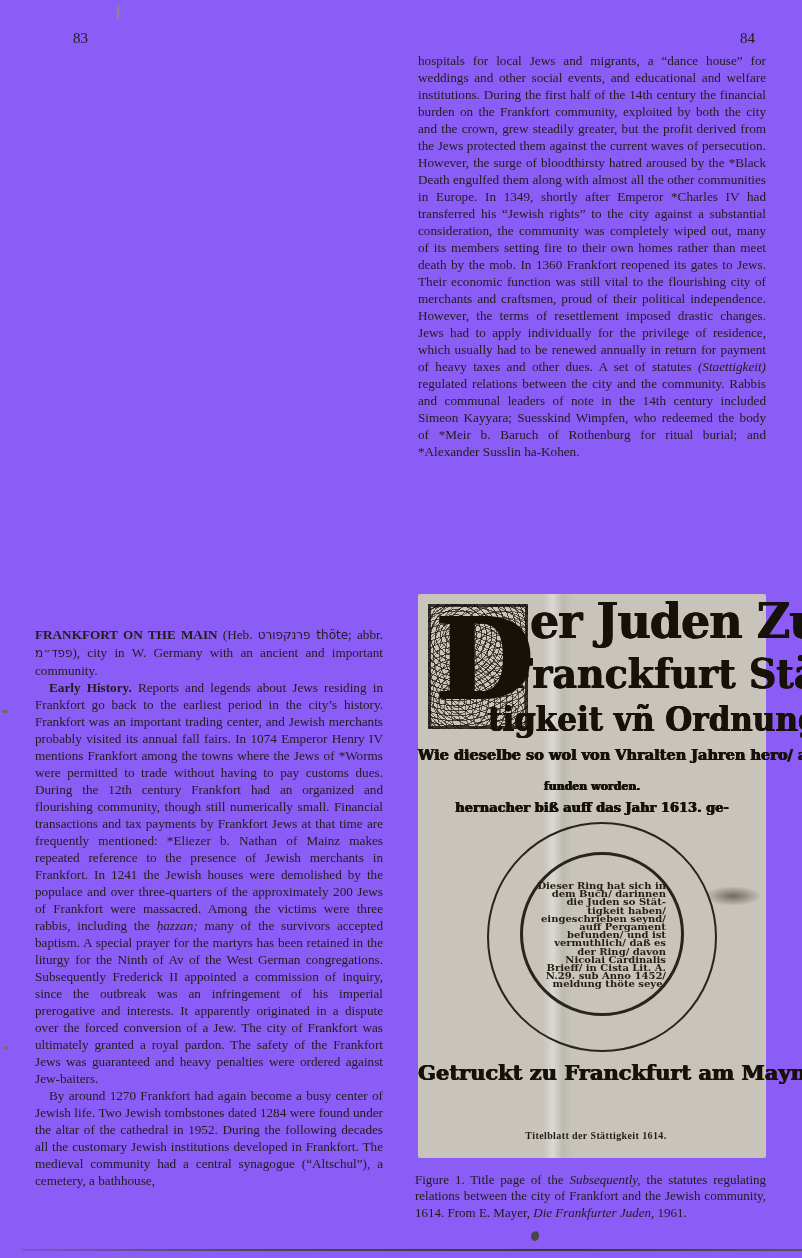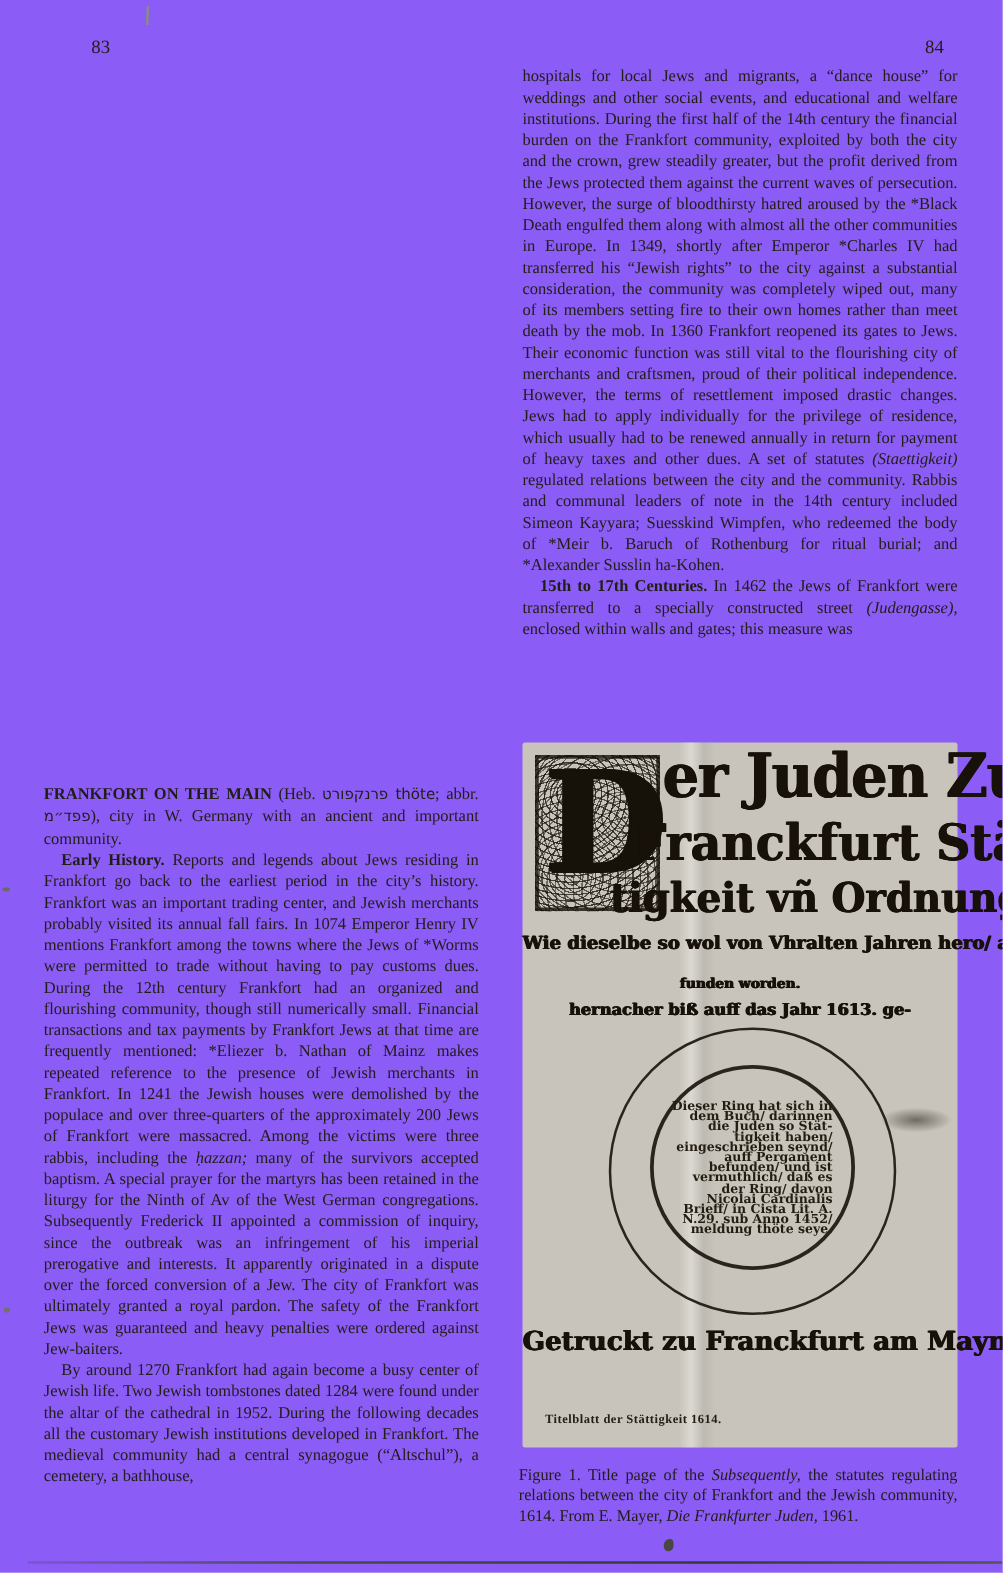--- a/index.html
+++ b/index.html
@@ -83,21 +83,21 @@
   .seal-text{
     position:absolute;left:116px;top:288px;width:132px;
     font-size:10px;line-height:8.2px;text-align:right;
     font-family:"DejaVu Serif",serif;font-weight:bold;color:#241d12;
   }
   .imprint{position:absolute;left:0;width:100%;text-align:center;}
   .imp1{top:466px;font-size:21px;}
   .imp2{top:496px;font-size:19px;}
   .imprint .blackletter{transform:none;display:inline-block;}
   .plate-caption{
-    position:absolute;left:18px;top:536px;width:100%;text-align:left;
+    position:absolute;left:4px;top:536px;width:100%;text-align:center;
     font-size:10px;font-weight:bold;letter-spacing:.4px;color:#241d12;
   }
   
   .figure-caption{
     position:absolute;left:415px;top:1172px;width:351px;
     font-size:13px;line-height:16.4px;text-align:justify;
   }
   
   .bottom-rule{
     position:absolute;left:22px;top:1249px;width:780px;height:2px;
@@ -121,21 +121,20 @@
     <span class="pageno left">83</span>
     <span class="pageno right">84</span>
   </header>
 
   <div class="scan-tick"></div>
   <div class="speck1"></div>
   <div class="speck2"></div>
 
   <section class="col right-col">
       <p class=""><span>hospitals for local Jews and migrants, a “dance house” for weddings and other social events, and educational and welfare institutions. During the first half of the 14th century the financial burden on the Frankfort community, exploited by both the city and the crown, grew steadily greater, but the profit derived from the Jews protected them against the current waves of persecution. However, the surge of bloodthirsty hatred aroused by the *Black Death engulfed them along with almost all the other communities in Europe. In 1349, shortly after Emperor *Charles IV had transferred his “Jewish rights” to the city against a substantial consideration, the community was completely wiped out, many of its members setting fire to their own homes rather than meet death by the mob. In 1360 Frankfort reopened its gates to Jews. Their economic function was still vital to the flourishing city of merchants and craftsmen, proud of their political independence. However, the terms of resettlement imposed drastic changes. Jews had to apply individually for the privilege of residence, which usually had to be renewed annually in return for payment of heavy taxes and other dues. A set of statutes </span><span class="run-i">(Staettigkeit)</span><span> regulated relations between the city and the community. Rabbis and communal leaders of note in the 14th century included Simeon Kayyara; Suesskind Wimpfen, who redeemed the body of *Meir b. Baruch of Rothenburg for ritual burial; and *Alexander Susslin ha-Kohen.</span></p>
-      <p class="indent"><span class="run-b">15th to 17th Centuries.</span><span> In 1462 the Jews of Frankfort were transferred to a specially constructed street </span><span class="run-i">(Judengasse),</span><span> enclosed within walls and gates; this measure was</span></p>
     </section>
 
   <section class="col left-col">
       <p class=""><span class="run-b">FRANKFORT ON THE MAIN</span><span> (Heb. </span><span class="run-h">פרנקפורט thöte</span><span>; abbr. </span><span class="run-h">פפד״מ</span><span>), city in W. Germany with an ancient and important community.</span></p>
       <p class="indent"><span class="run-b">Early History.</span><span> Reports and legends about Jews residing in Frankfort go back to the earliest period in the city’s history. Frankfort was an important trading center, and Jewish merchants probably visited its annual fall fairs. In 1074 Emperor Henry IV mentions Frankfort among the towns where the Jews of *Worms were permitted to trade without having to pay customs dues. During the 12th century Frankfort had an organized and flourishing community, though still numerically small. Financial transactions and tax payments by Frankfort Jews at that time are frequently mentioned: *Eliezer b. Nathan of Mainz makes repeated reference to the presence of Jewish merchants in Frankfort. In 1241 the Jewish houses were demolished by the populace and over three-quarters of the approximately 200 Jews of Frankfort were massacred. Among the victims were three rabbis, including the </span><span class="run-i">ḥazzan;</span><span> many of the survivors accepted baptism. A special prayer for the martyrs has been retained in the liturgy for the Ninth of Av of the West German congregations. Subsequently Frederick II appointed a commission of inquiry, since the outbreak was an infringement of his imperial prerogative and interests. It apparently originated in a dispute over the forced conversion of a Jew. The city of Frankfort was ultimately granted a royal pardon. The safety of the Frankfort Jews was guaranteed and heavy penalties were ordered against Jew-baiters.</span></p>
       <p class="indent"><span>By around 1270 Frankfort had again become a busy center of Jewish life. Two Jewish tombstones dated 1284 were found under the altar of the cathedral in 1952. During the following decades all the customary Jewish institutions developed in Frankfort. The medieval community had a central synagogue (“Altschul”), a cemetery, a bathhouse,</span></p>
     </section>
 
   <figure class="plate">
     <div class="fold"></div>

